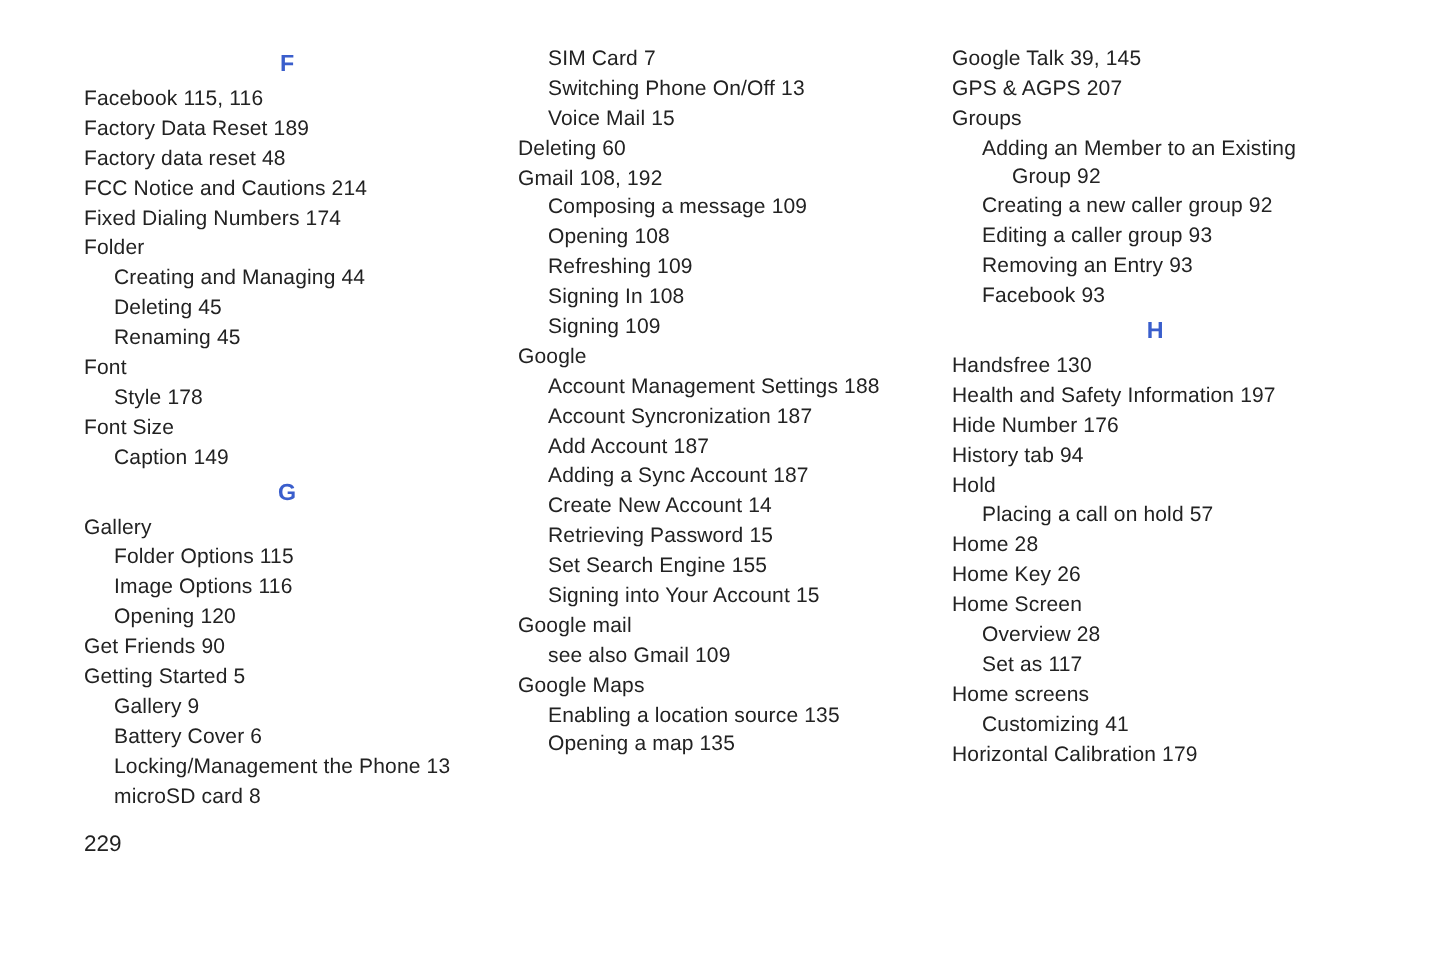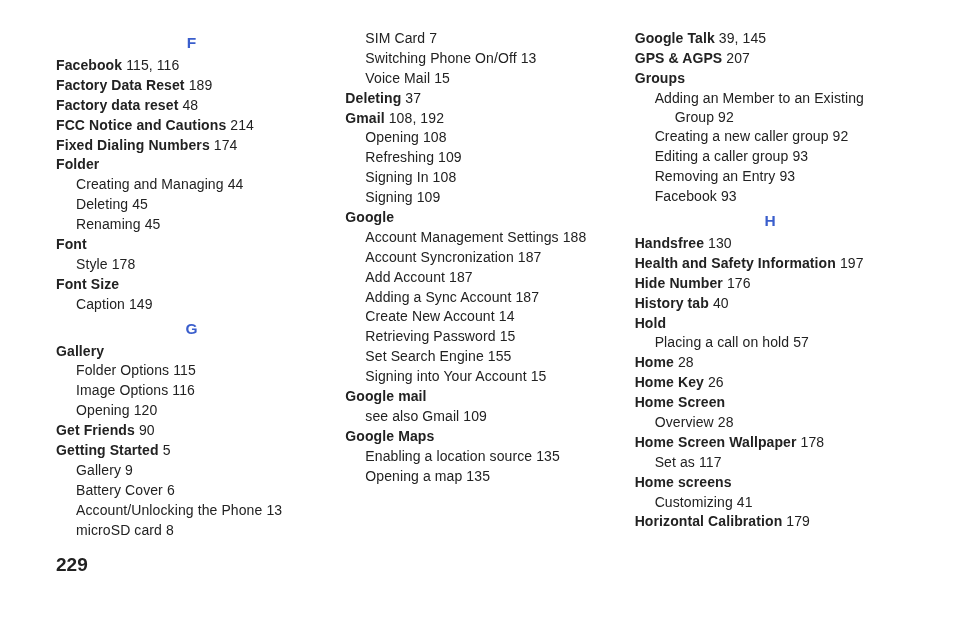--- a/index.html
+++ b/index.html
@@ -32,38 +32,37 @@
     font-size: 15.5px;
     margin: 6px 0 4px 0;
     letter-spacing: .5px;
   }
   .line {
     margin: 1px 0;
     line-height: 1.35;
     letter-spacing: .1px;
   }
   .topic {
-    font-weight: bold;
+    font-weight: normal;
   }
   .sub {
     padding-left: 20px;
     
     text-indent: -0px;
   }
   .sub.wrap {
     padding-left: 40px;
     text-indent: -20px;
   }
   .pn {
     color: #222;
   }
   .page-num {
     margin-top: 14px;
-    font-size: 19px;
-    font-weight: bold;
+    font-size: 15px;
   }
 </style>
 </head>
 <body>
 
 <div class="page">
   <div class="cols">
   <div class="col">
         <div class="letter">F</div>
         <div class="line"><span class="topic">Facebook</span> <span class="pn">115, 116</span></div>
@@ -81,29 +80,30 @@
         <div class="line sub"><span>Caption</span> <span class="pn">149</span></div>
         <div class="letter">G</div>
         <div class="line"><span class="topic">Gallery</span></div>
         <div class="line sub"><span>Folder Options</span> <span class="pn">115</span></div>
         <div class="line sub"><span>Image Options</span> <span class="pn">116</span></div>
         <div class="line sub"><span>Opening</span> <span class="pn">120</span></div>
         <div class="line"><span class="topic">Get Friends</span> <span class="pn">90</span></div>
         <div class="line"><span class="topic">Getting Started</span> <span class="pn">5</span></div>
         <div class="line sub"><span>Gallery</span> <span class="pn">9</span></div>
         <div class="line sub"><span>Battery Cover</span> <span class="pn">6</span></div>
-        <div class="line sub"><span>Account/Unlocking the Phone</span> <span class="pn">13</span></div>
+        <div class="line sub"><span>Locking/Management the Phone</span> <span class="pn">13</span></div>
         <div class="line sub"><span>microSD card</span> <span class="pn">8</span></div>
       </div>
       <div class="col">
         <div class="line sub"><span>SIM Card</span> <span class="pn">7</span></div>
         <div class="line sub"><span>Switching Phone On/Off</span> <span class="pn">13</span></div>
         <div class="line sub"><span>Voice Mail</span> <span class="pn">15</span></div>
-        <div class="line"><span class="topic">Deleting</span> <span class="pn">37</span></div>
+        <div class="line"><span class="topic">Deleting</span> <span class="pn">60</span></div>
         <div class="line"><span class="topic">Gmail</span> <span class="pn">108, 192</span></div>
+        <div class="line sub"><span>Composing a message</span> <span class="pn">109</span></div>
         <div class="line sub"><span>Opening</span> <span class="pn">108</span></div>
         <div class="line sub"><span>Refreshing</span> <span class="pn">109</span></div>
         <div class="line sub"><span>Signing In</span> <span class="pn">108</span></div>
         <div class="line sub"><span>Signing</span> <span class="pn">109</span></div>
         <div class="line"><span class="topic">Google</span></div>
         <div class="line sub"><span>Account Management Settings</span> <span class="pn">188</span></div>
         <div class="line sub"><span>Account Syncronization</span> <span class="pn">187</span></div>
         <div class="line sub"><span>Add Account</span> <span class="pn">187</span></div>
         <div class="line sub"><span>Adding a Sync Account</span> <span class="pn">187</span></div>
         <div class="line sub"><span>Create New Account</span> <span class="pn">14</span></div>
@@ -122,28 +122,27 @@
         <div class="line"><span class="topic">Groups</span></div>
         <div class="line sub wrap"><span>Adding an Member to an Existing Group</span> <span class="pn">92</span></div>
         <div class="line sub"><span>Creating a new caller group</span> <span class="pn">92</span></div>
         <div class="line sub"><span>Editing a caller group</span> <span class="pn">93</span></div>
         <div class="line sub"><span>Removing an Entry</span> <span class="pn">93</span></div>
         <div class="line sub"><span>Facebook</span> <span class="pn">93</span></div>
         <div class="letter">H</div>
         <div class="line"><span class="topic">Handsfree</span> <span class="pn">130</span></div>
         <div class="line"><span class="topic">Health and Safety Information</span> <span class="pn">197</span></div>
         <div class="line"><span class="topic">Hide Number</span> <span class="pn">176</span></div>
-        <div class="line"><span class="topic">History tab</span> <span class="pn">40</span></div>
+        <div class="line"><span class="topic">History tab</span> <span class="pn">94</span></div>
         <div class="line"><span class="topic">Hold</span></div>
         <div class="line sub"><span>Placing a call on hold</span> <span class="pn">57</span></div>
         <div class="line"><span class="topic">Home</span> <span class="pn">28</span></div>
         <div class="line"><span class="topic">Home Key</span> <span class="pn">26</span></div>
         <div class="line"><span class="topic">Home Screen</span></div>
         <div class="line sub"><span>Overview</span> <span class="pn">28</span></div>
-        <div class="line"><span class="topic">Home Screen Wallpaper</span> <span class="pn">178</span></div>
         <div class="line sub"><span>Set as</span> <span class="pn">117</span></div>
         <div class="line"><span class="topic">Home screens</span></div>
         <div class="line sub"><span>Customizing</span> <span class="pn">41</span></div>
         <div class="line"><span class="topic">Horizontal Calibration</span> <span class="pn">179</span></div>
       </div>
     </div>
   <div class="page-num">229</div>
 </div>
 
 </body></html>

